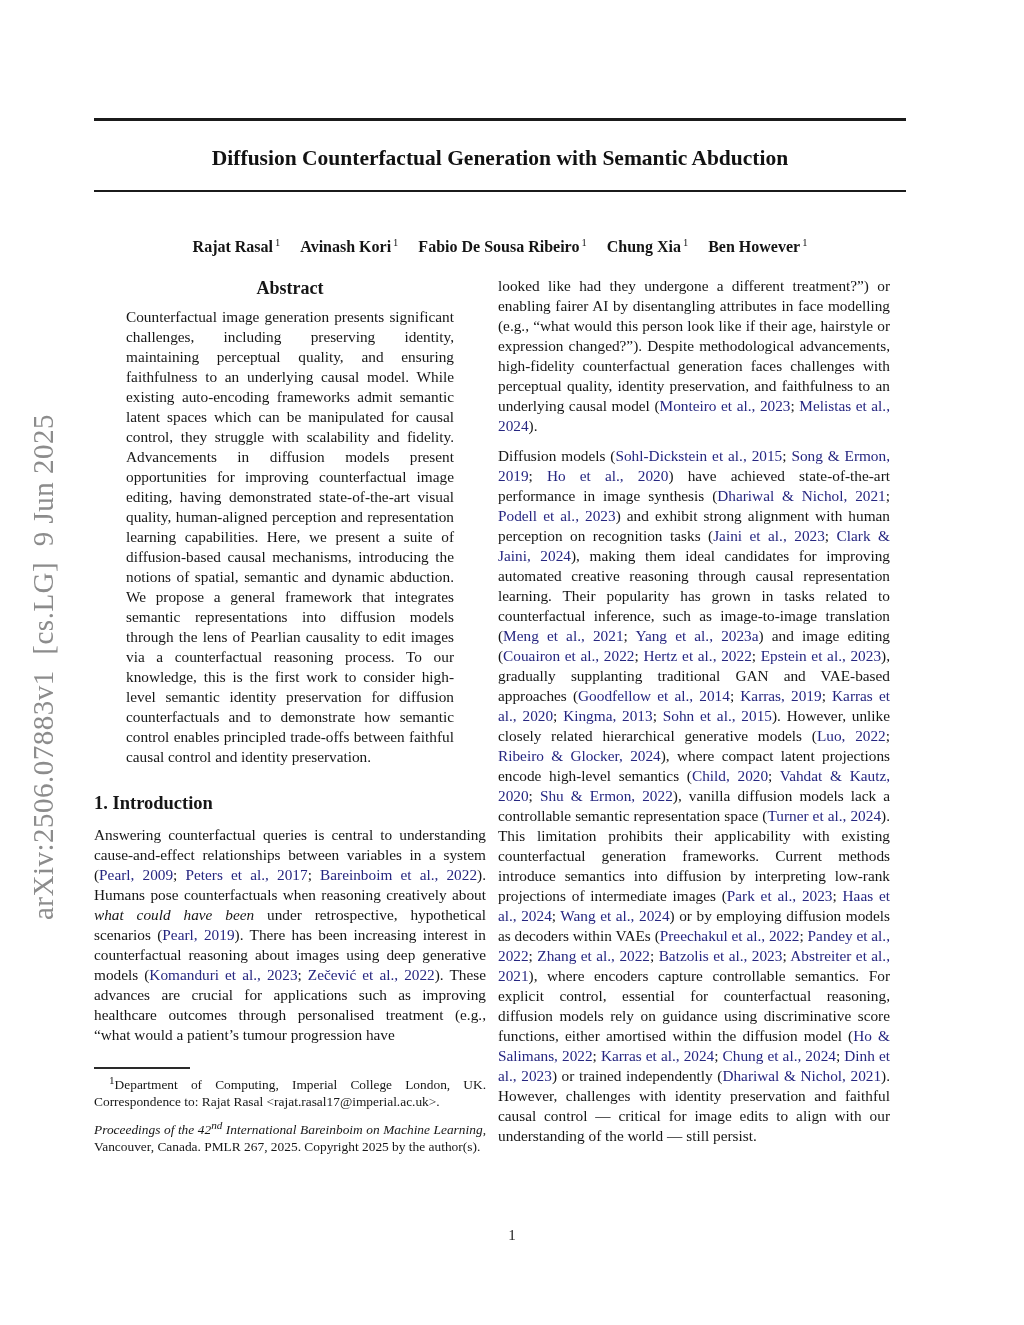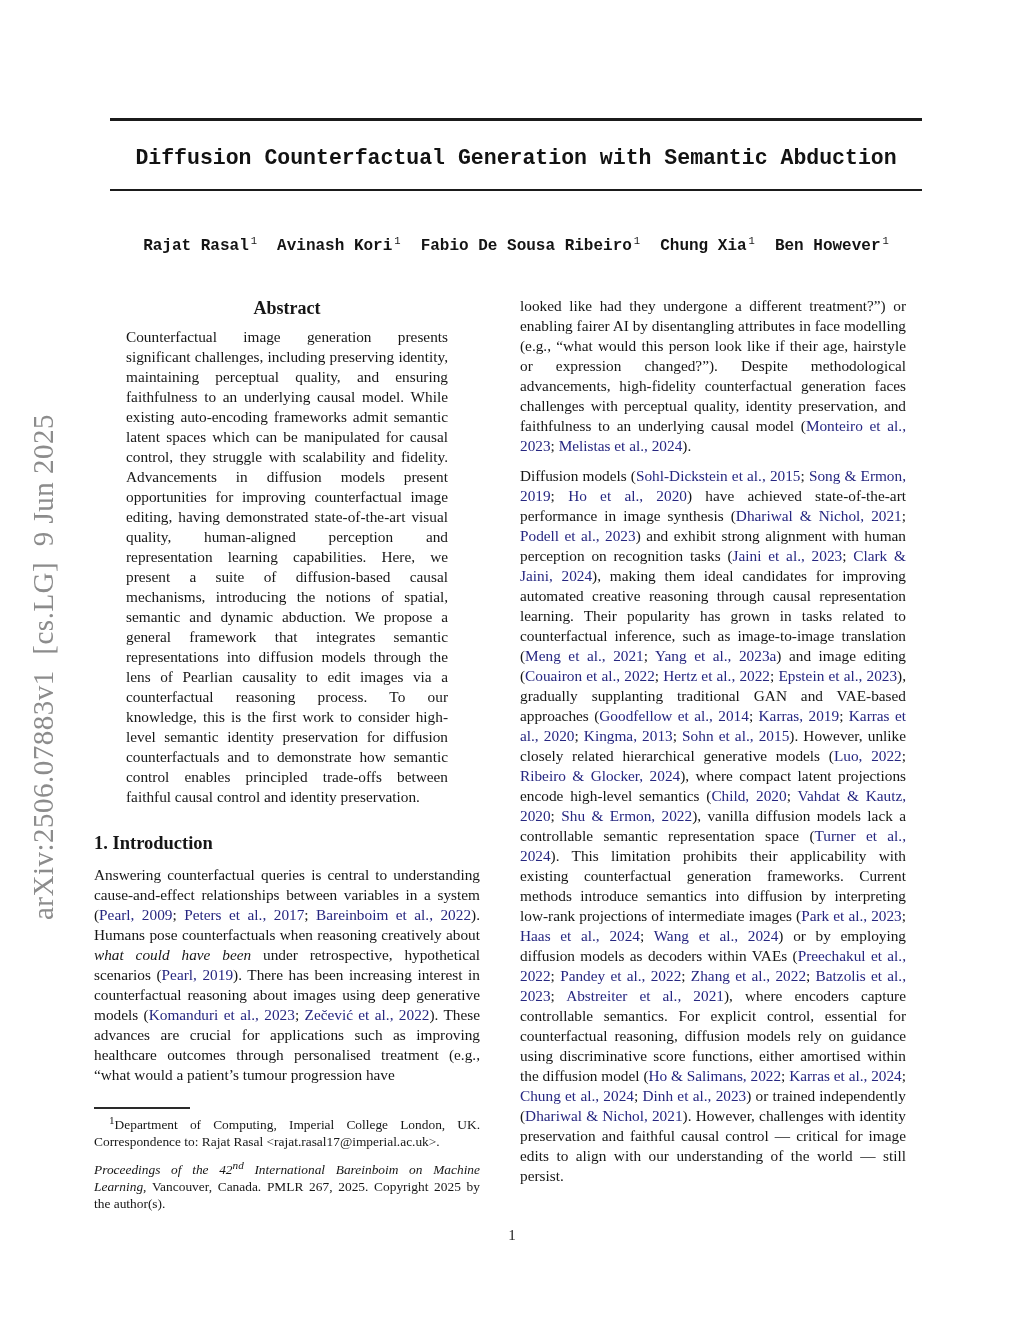--- a/index.html
+++ b/index.html
@@ -7,33 +7,33 @@
     position:relative; width:1024px; height:1325px; margin:0 auto;
     background:#ffffff; overflow:hidden;
     font-family:"Liberation Serif","DejaVu Serif",serif;
     color:#161616;
   }
   .arxiv-stamp {
     position:absolute; top:667px; left:43px;
     transform:translate(-50%,-50%) rotate(-90deg);
     white-space:pre; font-size:29px; color:#8c8c8c; letter-spacing:0.5px;
   }
-  .header { position:absolute; left:110px; top:118px; width:812px;font-family:Liberation Mono, monospace; }
+  .header { position:absolute; left:94px; top:118px; width:812px; }
   .rule-thick { height:3px; background:#1b1b1b; }
   .rule-thin  { height:2px; background:#1b1b1b; }
   .title {
     margin:0; text-align:center; font-size:21.5px; font-weight:bold;
     padding:25px 0 19px; color:#121212;
   }
   .authors { text-align:center; margin-top:34px; font-size:16px; color:#141414; }
   .author { display:inline-block; margin:12px 10px; font-weight:bold; white-space:nowrap; }
   .author sup { font-weight:normal; font-size:10.5px; margin-left:2px; }
   .columns {
-    position:absolute; left:94px; top:296px; width:812px;
-    display:flex; gap:40px;
+    position:absolute; left:94px; top:276px; width:812px;
+    display:flex; gap:12px;
   }
   .col { width:392px; font-size:15.3px; line-height:20px; text-align:justify; }
   .col p { margin:0 0 10px; }
   .abstract-heading {
     text-align:center; font-weight:bold; font-size:18px; margin:2px 0 9px;
   }
   .abstract-body { padding:0 32px; }
   .section-heading { font-size:18.5px; font-weight:bold; margin:26px 0 12px; text-align:left; }
   .footnote { margin-top:22px; font-size:13.4px; line-height:17px; }
   .footnote-rule { width:96px; height:1.5px; background:#2a2a2a; margin-bottom:7px; }

